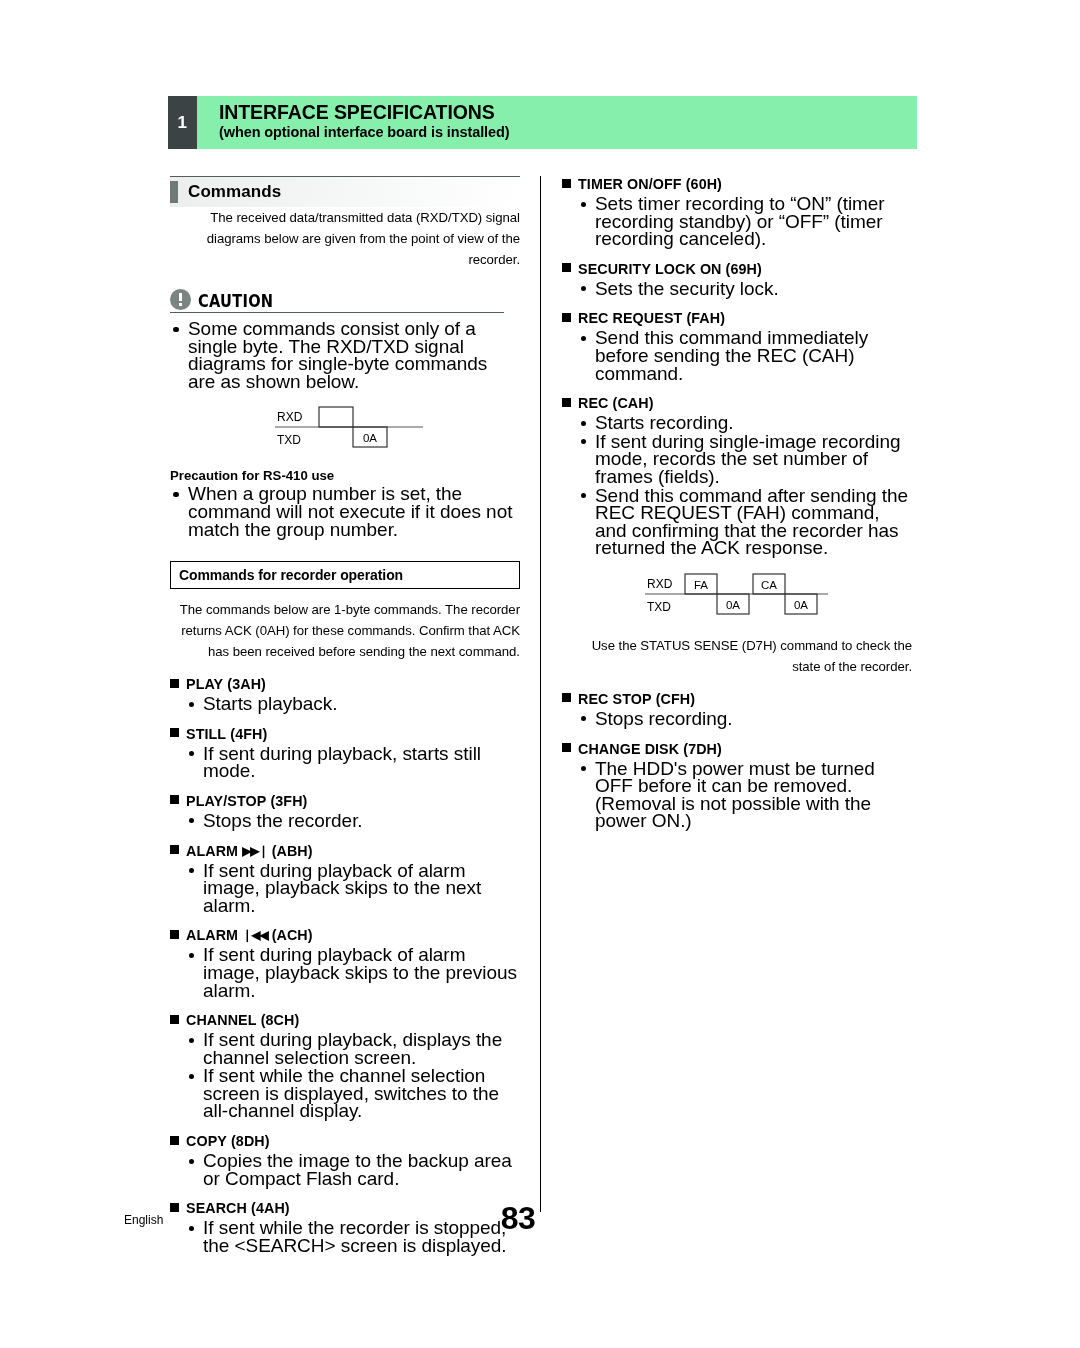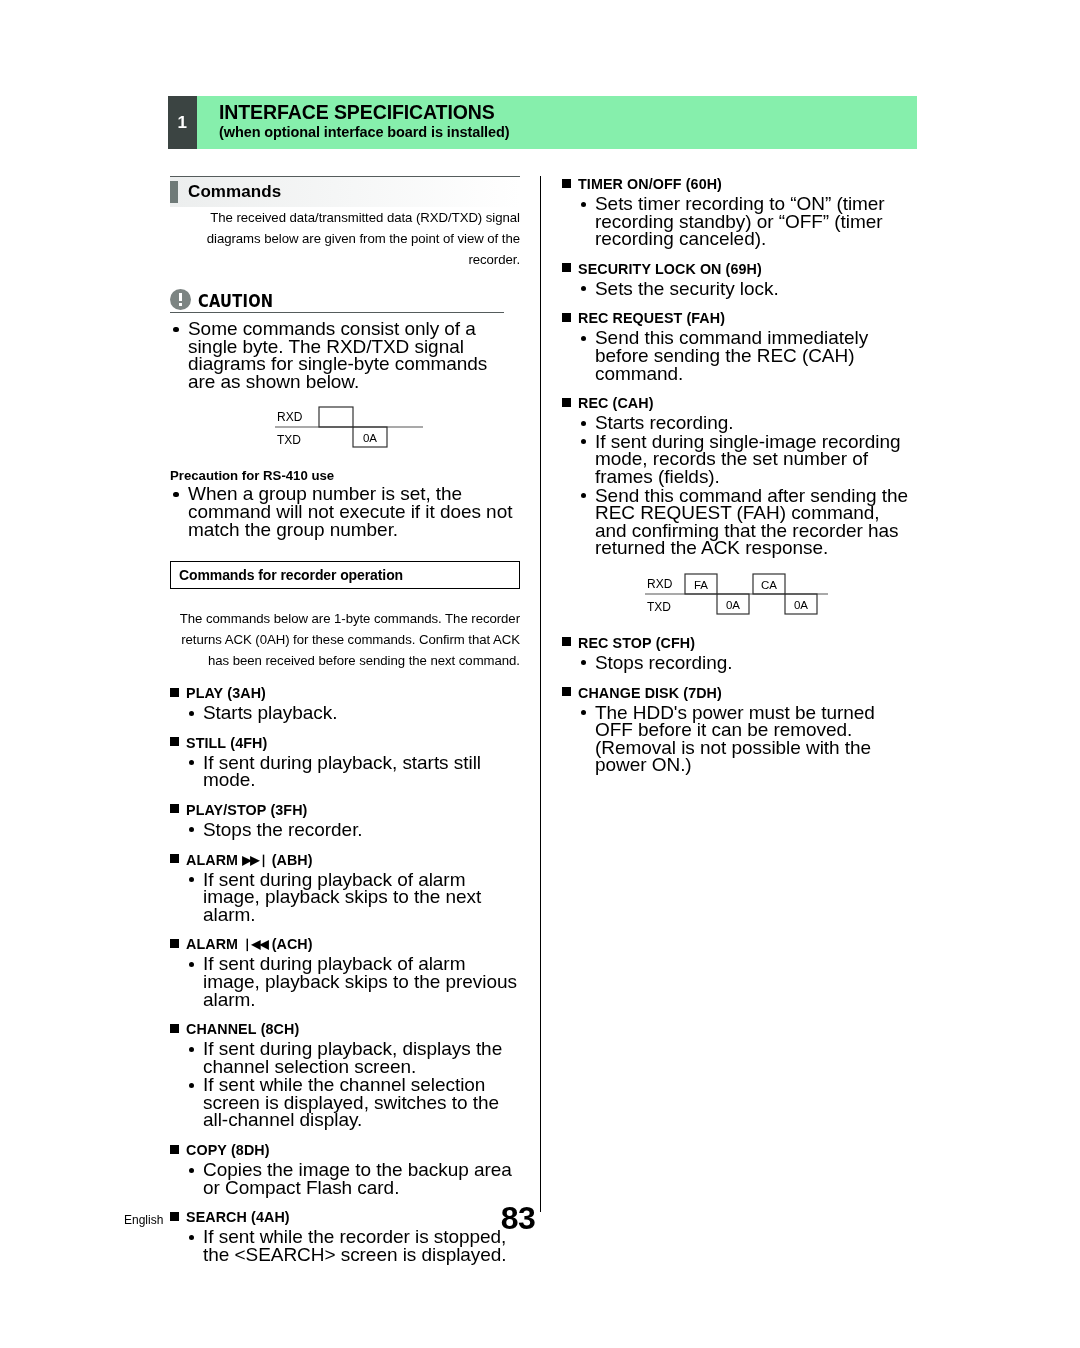--- a/index.html
+++ b/index.html
@@ -205,21 +205,21 @@
     justify-content: center;
   }
   .diagram-wrap.left-shift { padding-left: 10px; }
 
   
   .boxed-head {
     border: 1px solid #000000;
     font-size: 14px;
     font-weight: bold;
     padding: 5px 8px 5px 8px;
-    margin: 4px 0 19px 0;
+    margin: 4px 0 10px 0;
     letter-spacing: -0.1px;
   }
   .plain-head {
     font-size: 13.2px;
     font-weight: bold;
     margin: 14px 0 2px 0;
   }
 
   
   .cmd-head {
@@ -467,20 +467,21 @@
         <text x="88" y="38" font-family="Liberation Sans, sans-serif" font-size="11.5" fill="#000" text-anchor="middle">0A</text>
 
         <rect x="108" y="3" width="32" height="20" fill="none" stroke="#333" stroke-width="1.2"></rect>
         <text x="124" y="18" font-family="Liberation Sans, sans-serif" font-size="11.5" fill="#000" text-anchor="middle">CA</text>
 
         <rect x="140" y="23" width="32" height="20" fill="none" stroke="#333" stroke-width="1.2"></rect>
         <text x="156" y="38" font-family="Liberation Sans, sans-serif" font-size="11.5" fill="#000" text-anchor="middle">0A</text>
       </svg>
     </div>
 
+    <p class="body">Use the STATUS SENSE (D7H) command to check the state of the recorder.</p>
 
     <div class="cmd-head">
       <span class="sq"></span>
       <span>REC STOP</span>
       <span>&nbsp;</span>
       <span>(CFH)</span>
     </div>
     <ul class="dots indent">
       <li>Stops recording.</li>
     </ul>

